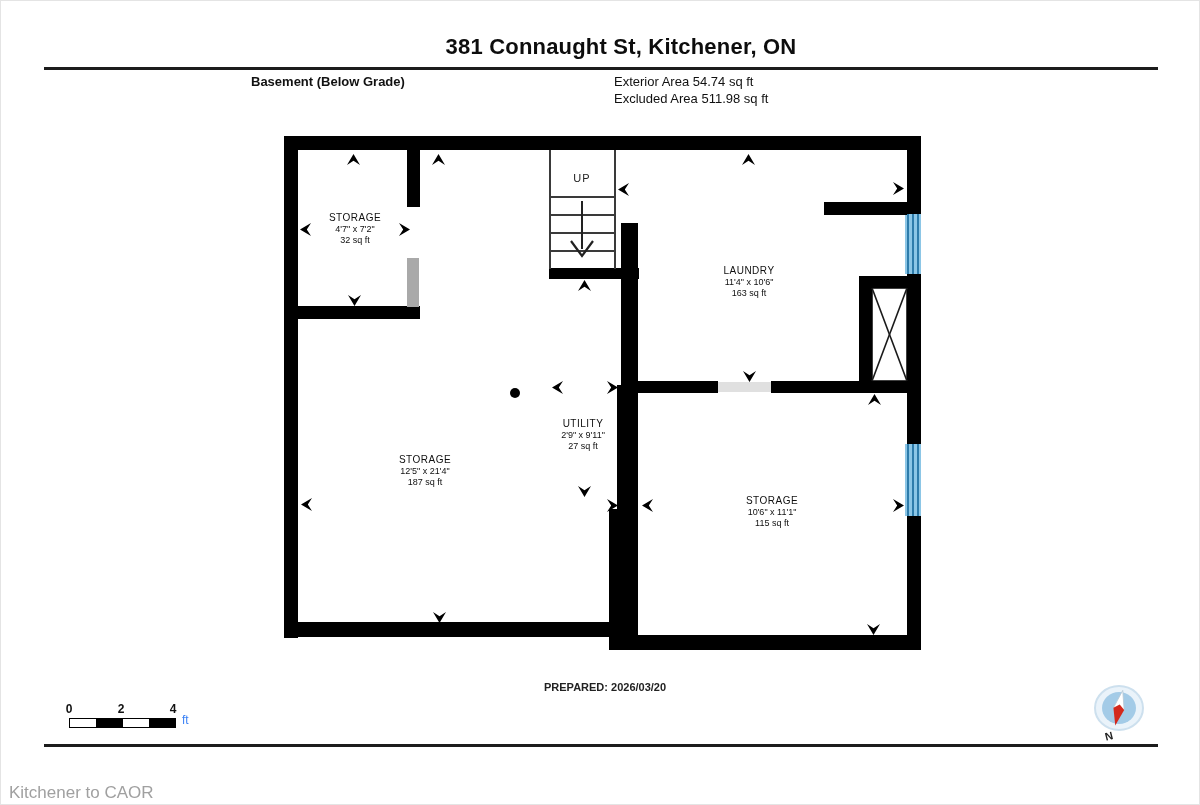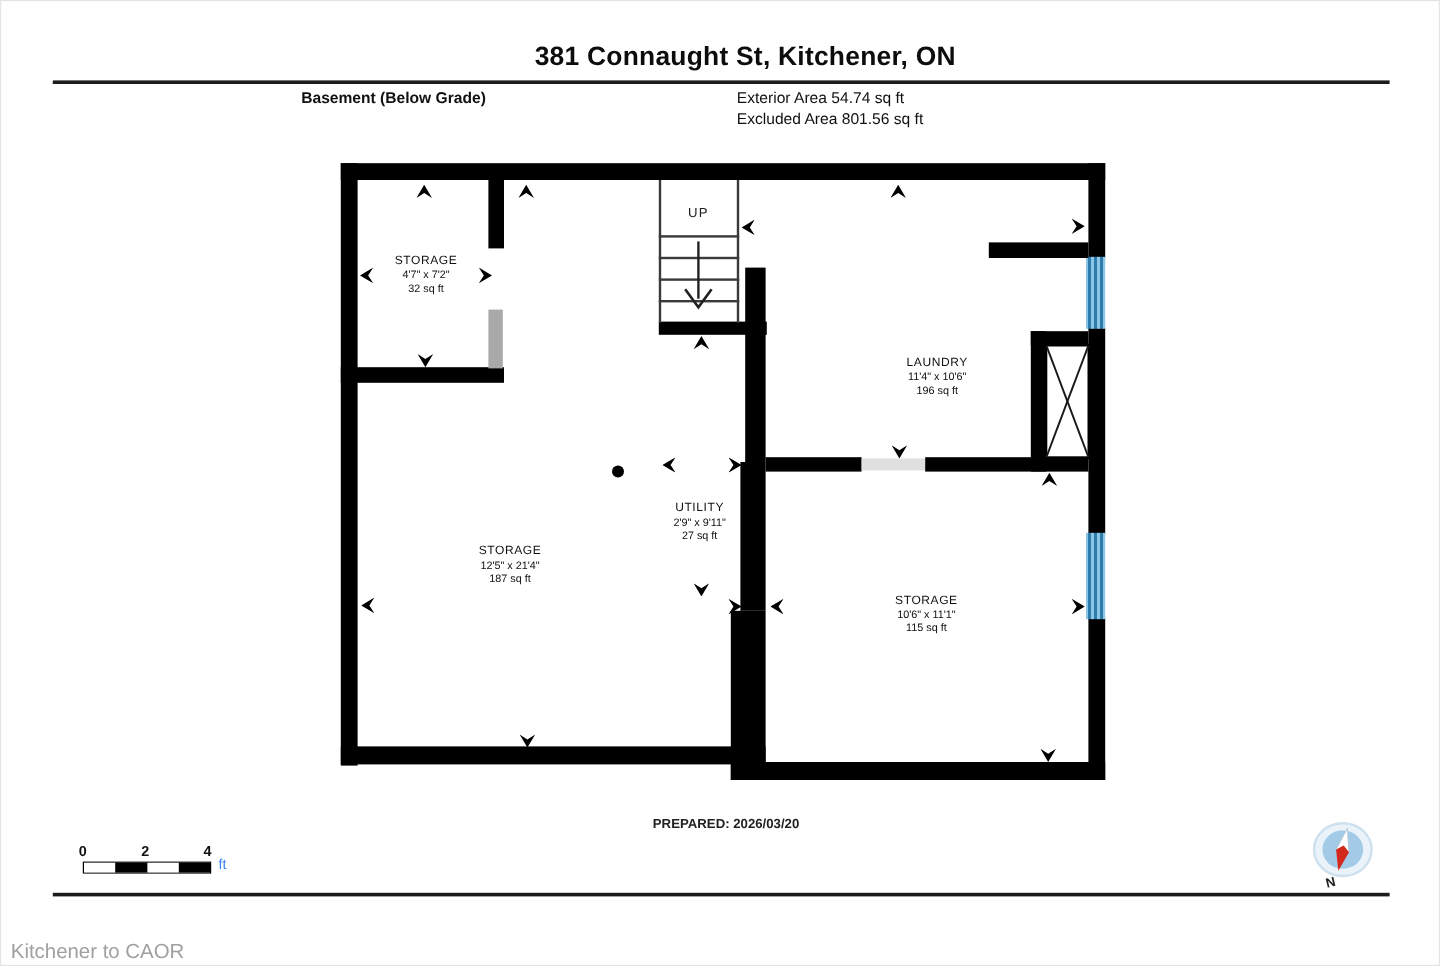--- a/index.html
+++ b/index.html
@@ -54,21 +54,21 @@
 </style>
 </head>
 <body>
 
 <div class="page">
 
   <div class="title">381 Connaught St, Kitchener, ON</div>
   <div class="rule" style="top:66px;"></div>
   <div class="floor-label">Basement (Below Grade)</div>
   <div class="area-line" style="top:73px;">Exterior Area 54.74 sq ft</div>
-  <div class="area-line" style="top:90px;">Excluded Area 801.56 sq ft</div>
+  <div class="area-line" style="top:90px;">Excluded Area 511.98 sq ft</div>
 
   <div>
 
     <div class="wall" style="left:283px;top:135px;width:637px;height:14px;"></div>
     <div class="wall" style="left:283px;top:135px;width:14px;height:502px;"></div>
     <div class="wall" style="left:906px;top:135px;width:14px;height:79px;"></div>
     <div class="wall" style="left:906px;top:272px;width:14px;height:172px;"></div>
     <div class="wall" style="left:906px;top:514px;width:14px;height:135px;"></div>
 
     <div class="window" style="left:904px;top:213px;width:16px;height:60px;"></div>
@@ -136,24 +136,24 @@
     <div class="arr left" style="left:640px;top:499px;"></div>
     <div class="arr right" style="left:891px;top:499px;"></div>
     <div class="arr down" style="left:432px;top:611px;"></div>
     <div class="arr down" style="left:866px;top:623px;"></div>
 
     <div class="room-label" style="left:354px;top:211px;">
       <div class="room-name">STORAGE</div>
       <div class="room-dim">4'7" x 7'2"</div>
       <div class="room-area">32 sq ft</div>
     </div>
-    <div class="room-label" style="left:780px;top:264px;margin-top:32px;">
+    <div class="room-label" style="left:748px;top:264px;">
       <div class="room-name">LAUNDRY</div>
       <div class="room-dim">11'4" x 10'6"</div>
-      <div class="room-area">196 sq ft</div>
+      <div class="room-area">163 sq ft</div>
     </div>
     <div class="room-label" style="left:582px;top:417px;">
       <div class="room-name">UTILITY</div>
       <div class="room-dim">2'9" x 9'11"</div>
       <div class="room-area">27 sq ft</div>
     </div>
     <div class="room-label" style="left:424px;top:453px;">
       <div class="room-name">STORAGE</div>
       <div class="room-dim">12'5" x 21'4"</div>
       <div class="room-area">187 sq ft</div>

